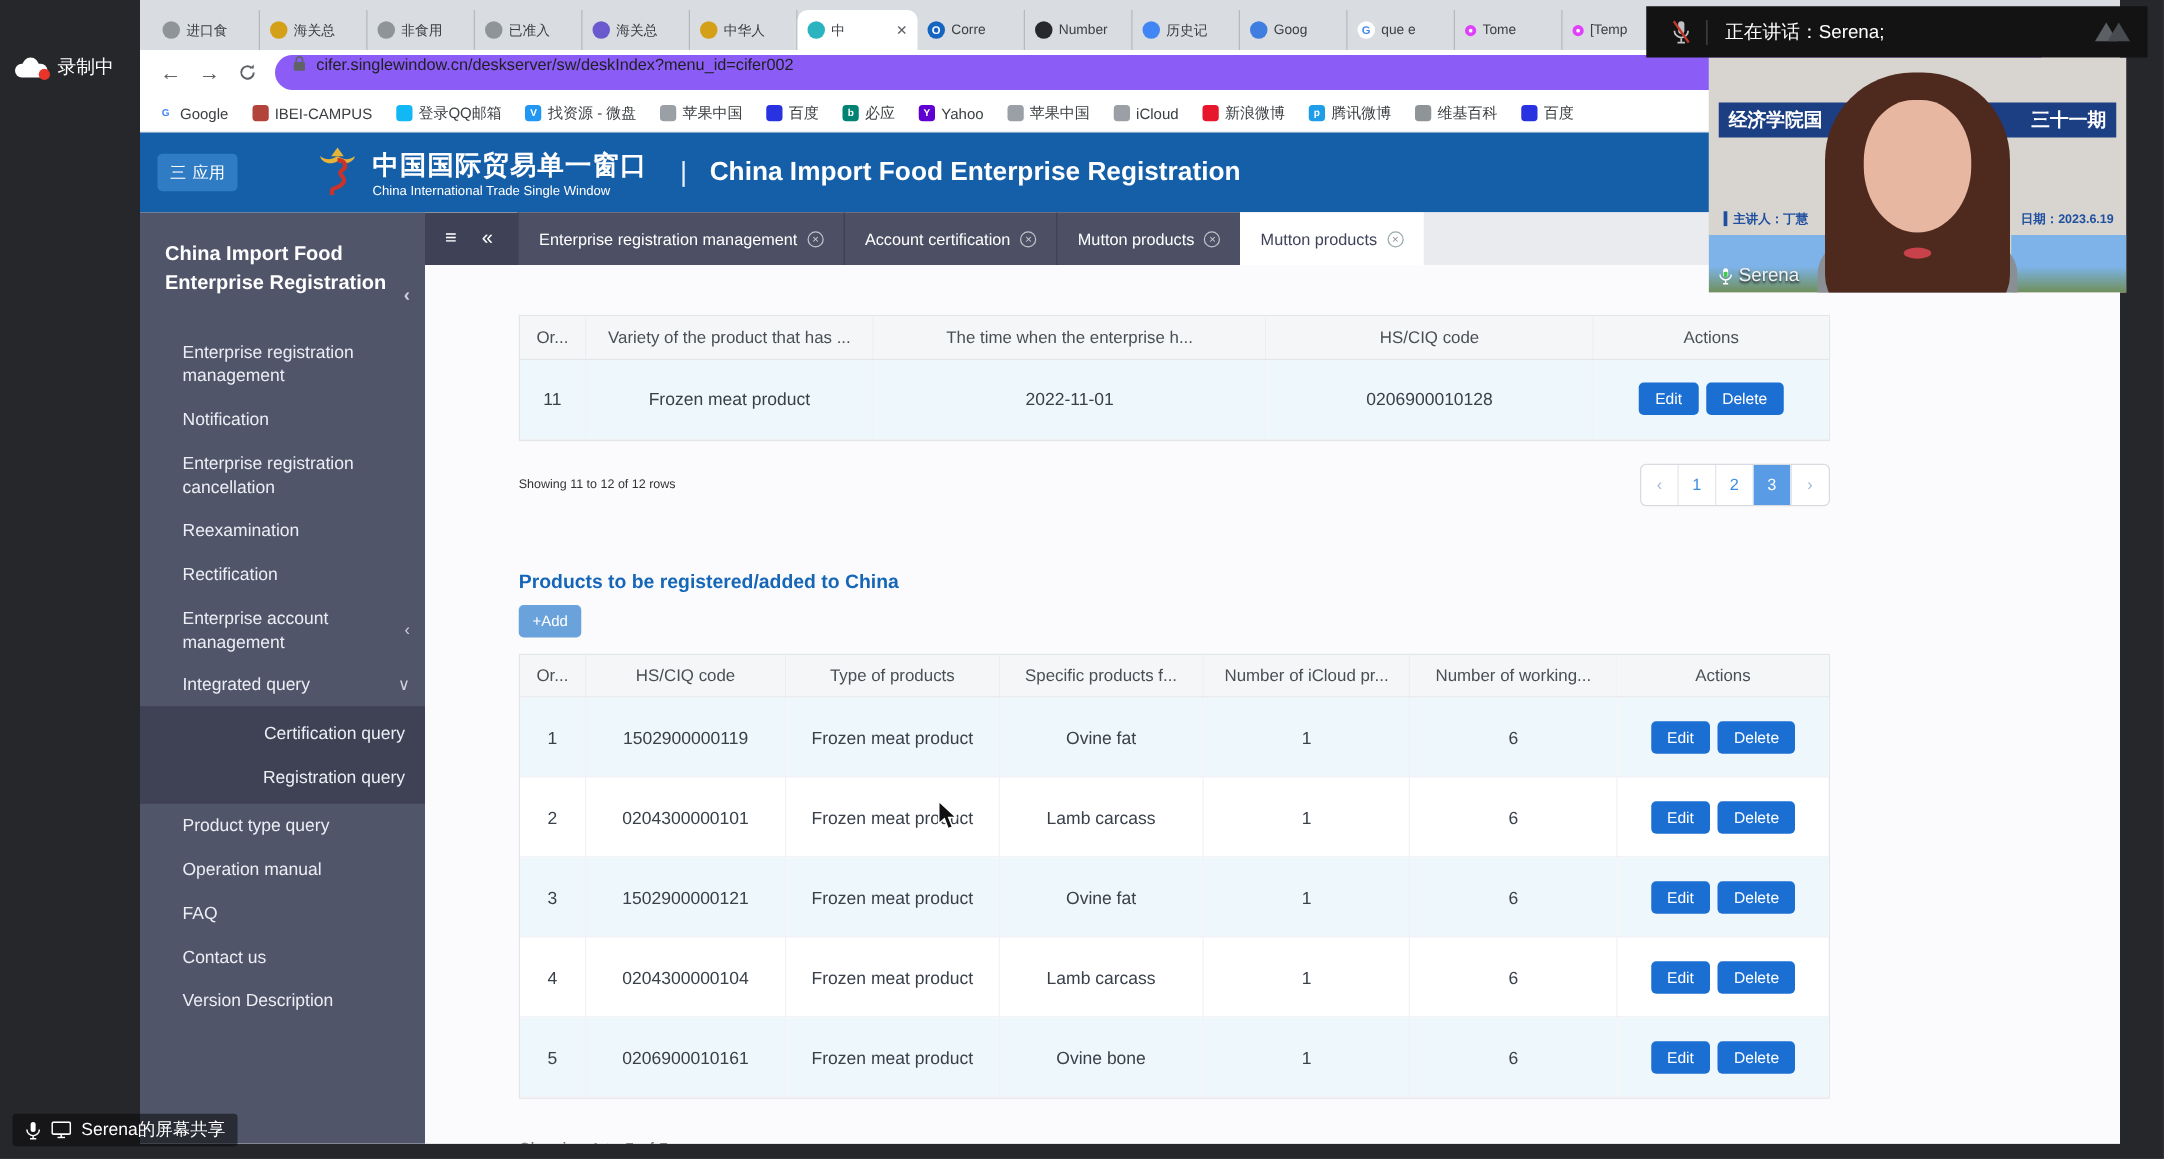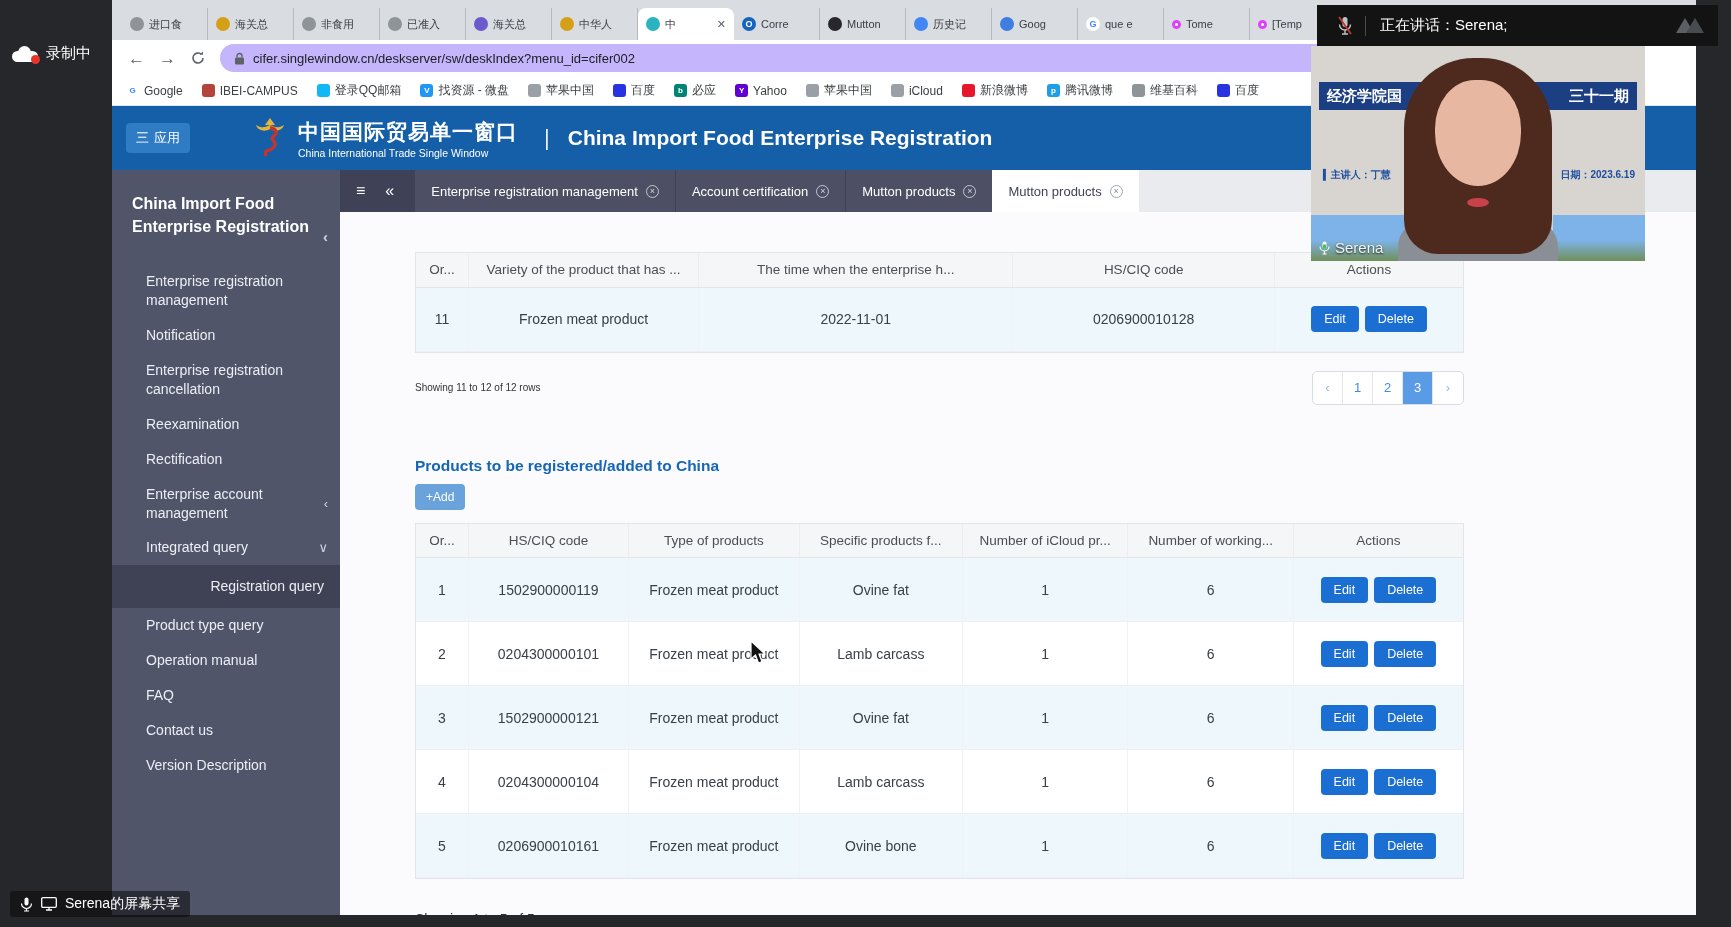--- a/index.html
+++ b/index.html
@@ -26,21 +26,21 @@
   .ctab { height:32px; display:flex; align-items:center; gap:5px; padding:0 8px; min-width:0; width:86px;
     border-right:1px solid #b6babf; font-size:11px; color:#3c4043; cursor:default; }
   .ctab .lbl { white-space:nowrap; overflow:hidden; flex:1; }
   .ctab.active { background:#fff; border-radius:8px 8px 0 0; border-right:none; width:96px; }
   .ctab.active .close { color:#5f6368; font-size:11px; }
   .fav { width:14px; height:14px; border-radius:50%; flex:0 0 auto; display:flex; align-items:center; justify-content:center;
     font-size:9px; font-weight:bold; color:#fff; }
 
   .urlrow { height:36px; background:#fff; display:flex; align-items:center; gap:14px; padding:0 16px; flex:0 0 auto; }
   .navbtn { color:#5f6368; font-size:17px; line-height:1; cursor:default; }
-  .omnibox { flex:1; height:28px; background:#c4b5fd; border-radius:14px; display:flex; align-items:center;
+  .omnibox { flex:1; height:28px; background:#8b5cf6; border-radius:14px; display:flex; 
     gap:8px; padding:0 14px; margin-right:40px; }
   .omnibox .url { font-size:13px; color:#202124; white-space:nowrap; }
 
   .bookmarks { height:30px; background:#fff; border-bottom:1px solid #e4e6e9; display:flex; align-items:center;
     gap:19px; padding:0 14px; flex:0 0 auto; }
   .bm { display:flex; align-items:center; gap:5px; font-size:12px; color:#3c4043; white-space:nowrap; }
   .bm .fav { width:13px; height:13px; border-radius:3px; font-size:8px; }
 
   
   .siteheader { height:64px; background:#155fa8; display:flex; align-items:center; padding:0 14px; flex:0 0 auto; color:#fff; }
@@ -109,21 +109,21 @@
 
   
   .ov-topbar { position:absolute; left:1317px; top:5px; width:401px; height:41px; background:#131313;
     display:flex; align-items:center; color:#fff; padding:0 14px 0 20px; z-index:40; }
   .ov-topbar .sep { width:1px; height:20px; background:#4a4a4a; margin:0 14px 0 12px; }
   .ov-topbar .speak { font-size:15px; }
   .ov-logo { margin-left:auto; display:flex; }
   .tri { width:0; height:0; border-left:9px solid transparent; border-right:9px solid transparent; border-bottom:15px solid #5c6065; }
   .tri+.tri { margin-left:-8px; border-bottom-color:#484c50; }
 
-  .video { position:absolute; left:1311px; top:46px; width:334px; height:215px; background:#d8d4cf; overflow:hidden; z-index:39;text-align:right; }
+  .video { position:absolute; left:1367px; top:46px; width:334px; height:188px; background:#d8d4cf; overflow:hidden; z-index:39;text-align:right; }
   .v-banner { position:absolute; left:8px; right:8px; top:36px; height:28px; background:#1c3e82; color:#fff;
     display:flex; align-items:center; justify-content:space-between; padding:0 8px; font-weight:bold; font-size:15px; }
   .v-meta { position:absolute; left:12px; right:10px; top:122px; display:flex; justify-content:space-between;
     color:#1e4fa0; font-size:10px; font-weight:bold; }
   .v-thumb { position:absolute; bottom:0; height:46px; background:linear-gradient(#7db3e8 55%,#6f8f5a); }
   .v-thumb.l { left:0; width:96px; }
   .v-thumb.r { right:0; width:92px; }
   .shoulders { position:absolute; left:50%; transform:translateX(-50%); bottom:-6px; width:160px; height:48px;
     background:#8a8f96; border-radius:28px 28px 0 0; }
   .hair { position:absolute; left:50%; transform:translateX(-50%); top:12px; width:148px; height:196px;
@@ -187,21 +187,21 @@
         <span class="fav" style="background: rgb(43, 179, 192);"></span>
         <span class="lbl">中</span>
         <span class="close">✕</span>
       </div>
       <div class="ctab">
         <span class="fav" style="background: rgb(21, 101, 192);">O</span>
         <span class="lbl">Corre</span>
       </div>
       <div class="ctab">
         <span class="fav" style="background: rgb(38, 40, 44);"></span>
-        <span class="lbl">Mutton</span>
+        <span class="lbl">Number</span>
       </div>
       <div class="ctab">
         <span class="fav" style="background: rgb(66, 133, 244);"></span>
         <span class="lbl">历史记</span>
       </div>
       <div class="ctab">
         <span class="fav" style="background: rgb(63, 125, 224);"></span>
         <span class="lbl">Goog</span>
       </div>
       <div class="ctab">
@@ -338,20 +338,21 @@
       </div>
       <div class="side-list" id="side-list">
           <div class="side-item"><span>Enterprise registration management</span></div>
           <div class="side-item"><span>Notification</span></div>
           <div class="side-item"><span>Enterprise registration cancellation</span></div>
           <div class="side-item"><span>Reexamination</span></div>
           <div class="side-item"><span>Rectification</span></div>
           <div class="side-item"><span>Enterprise account management</span><span class="chev">‹</span></div>
           <div class="side-item"><span>Integrated query</span><span class="chev">∨</span></div>
           <div class="side-sub">
+            <div class="side-item">Certification query</div>
             <div class="side-item">Registration query</div>
           </div>
           <div class="side-item"><span>Product type query</span></div>
           <div class="side-item"><span>Operation manual</span></div>
           <div class="side-item"><span>FAQ</span></div>
           <div class="side-item"><span>Contact us</span></div>
           <div class="side-item"><span>Version Description</span></div>
         </div>
     </div>
 

